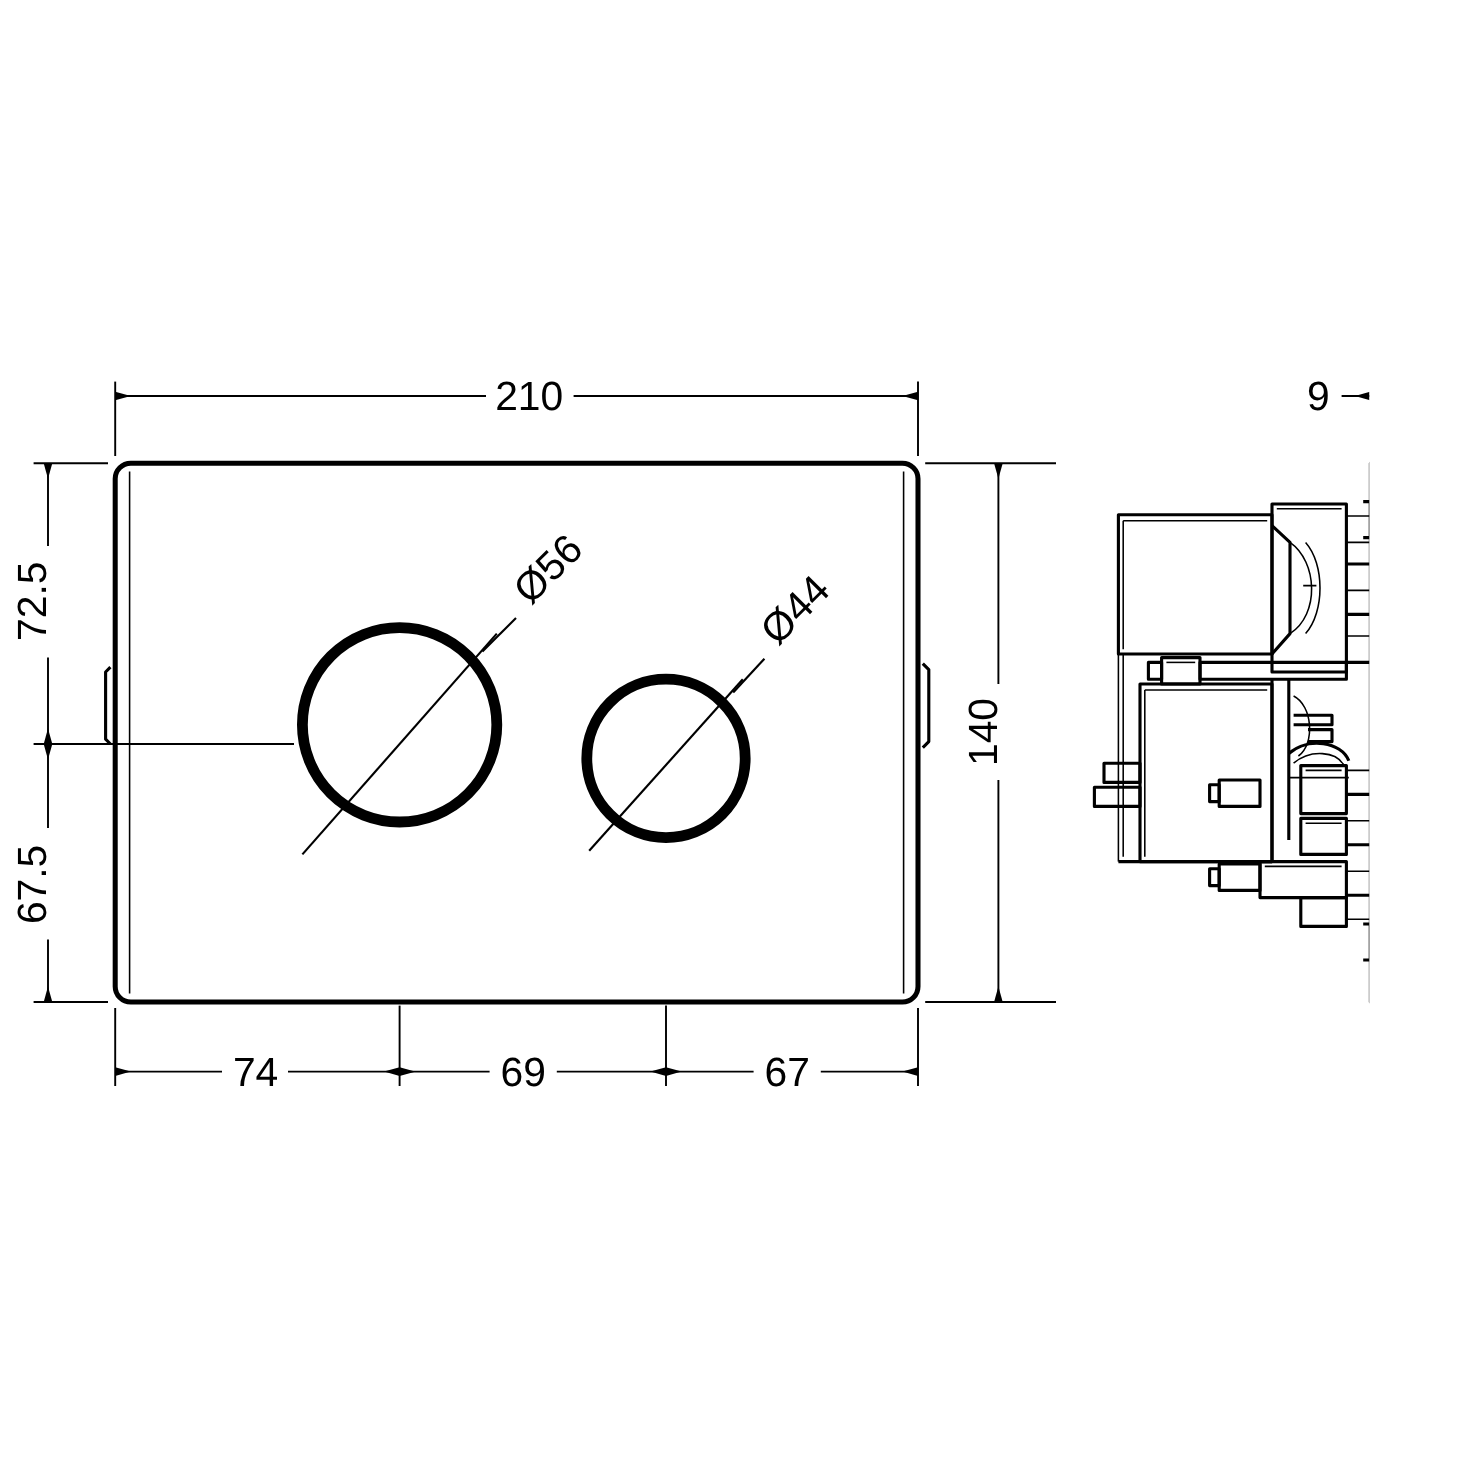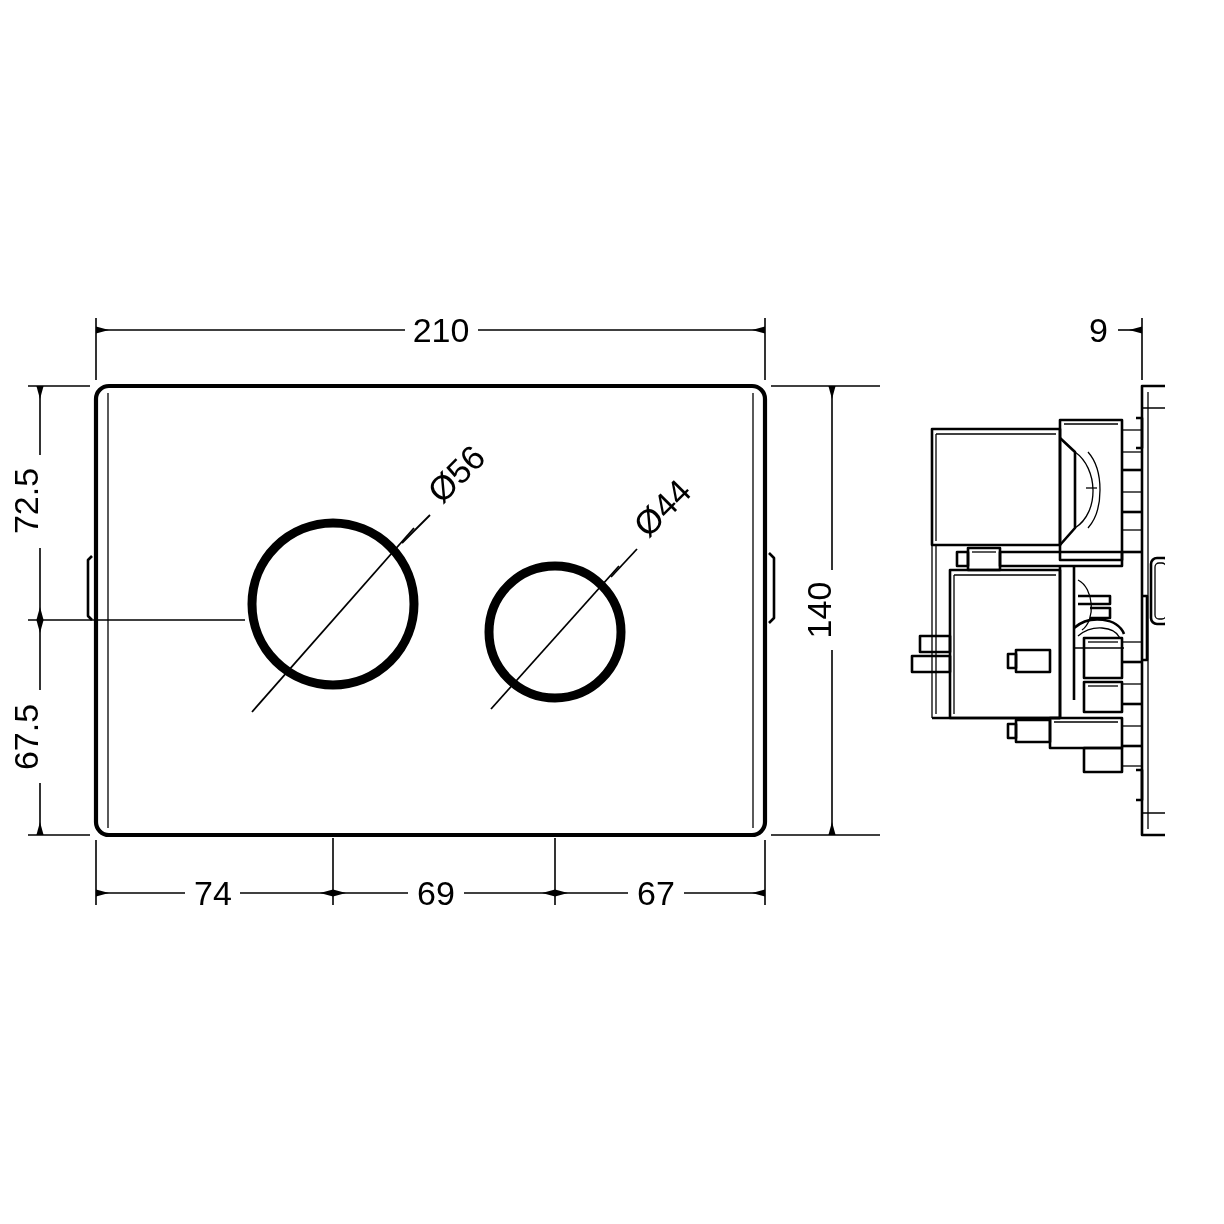--- a/index.html
+++ b/index.html
@@ -10,21 +10,20 @@
   }
   body {
     font-family: "Liberation Sans", sans-serif;
   }
   #sheet {
     position: relative;
     width: 1141px;
     height: 1224px;
     background: #ffffff;
     overflow: hidden;
-    padding-left: 24px;
   }
   #sheet svg {
     position: absolute;
     left: 0;
     top: 0;
     display: block;
   }
   text {
     font-family: "Liberation Sans", sans-serif;
     fill: #000000;

